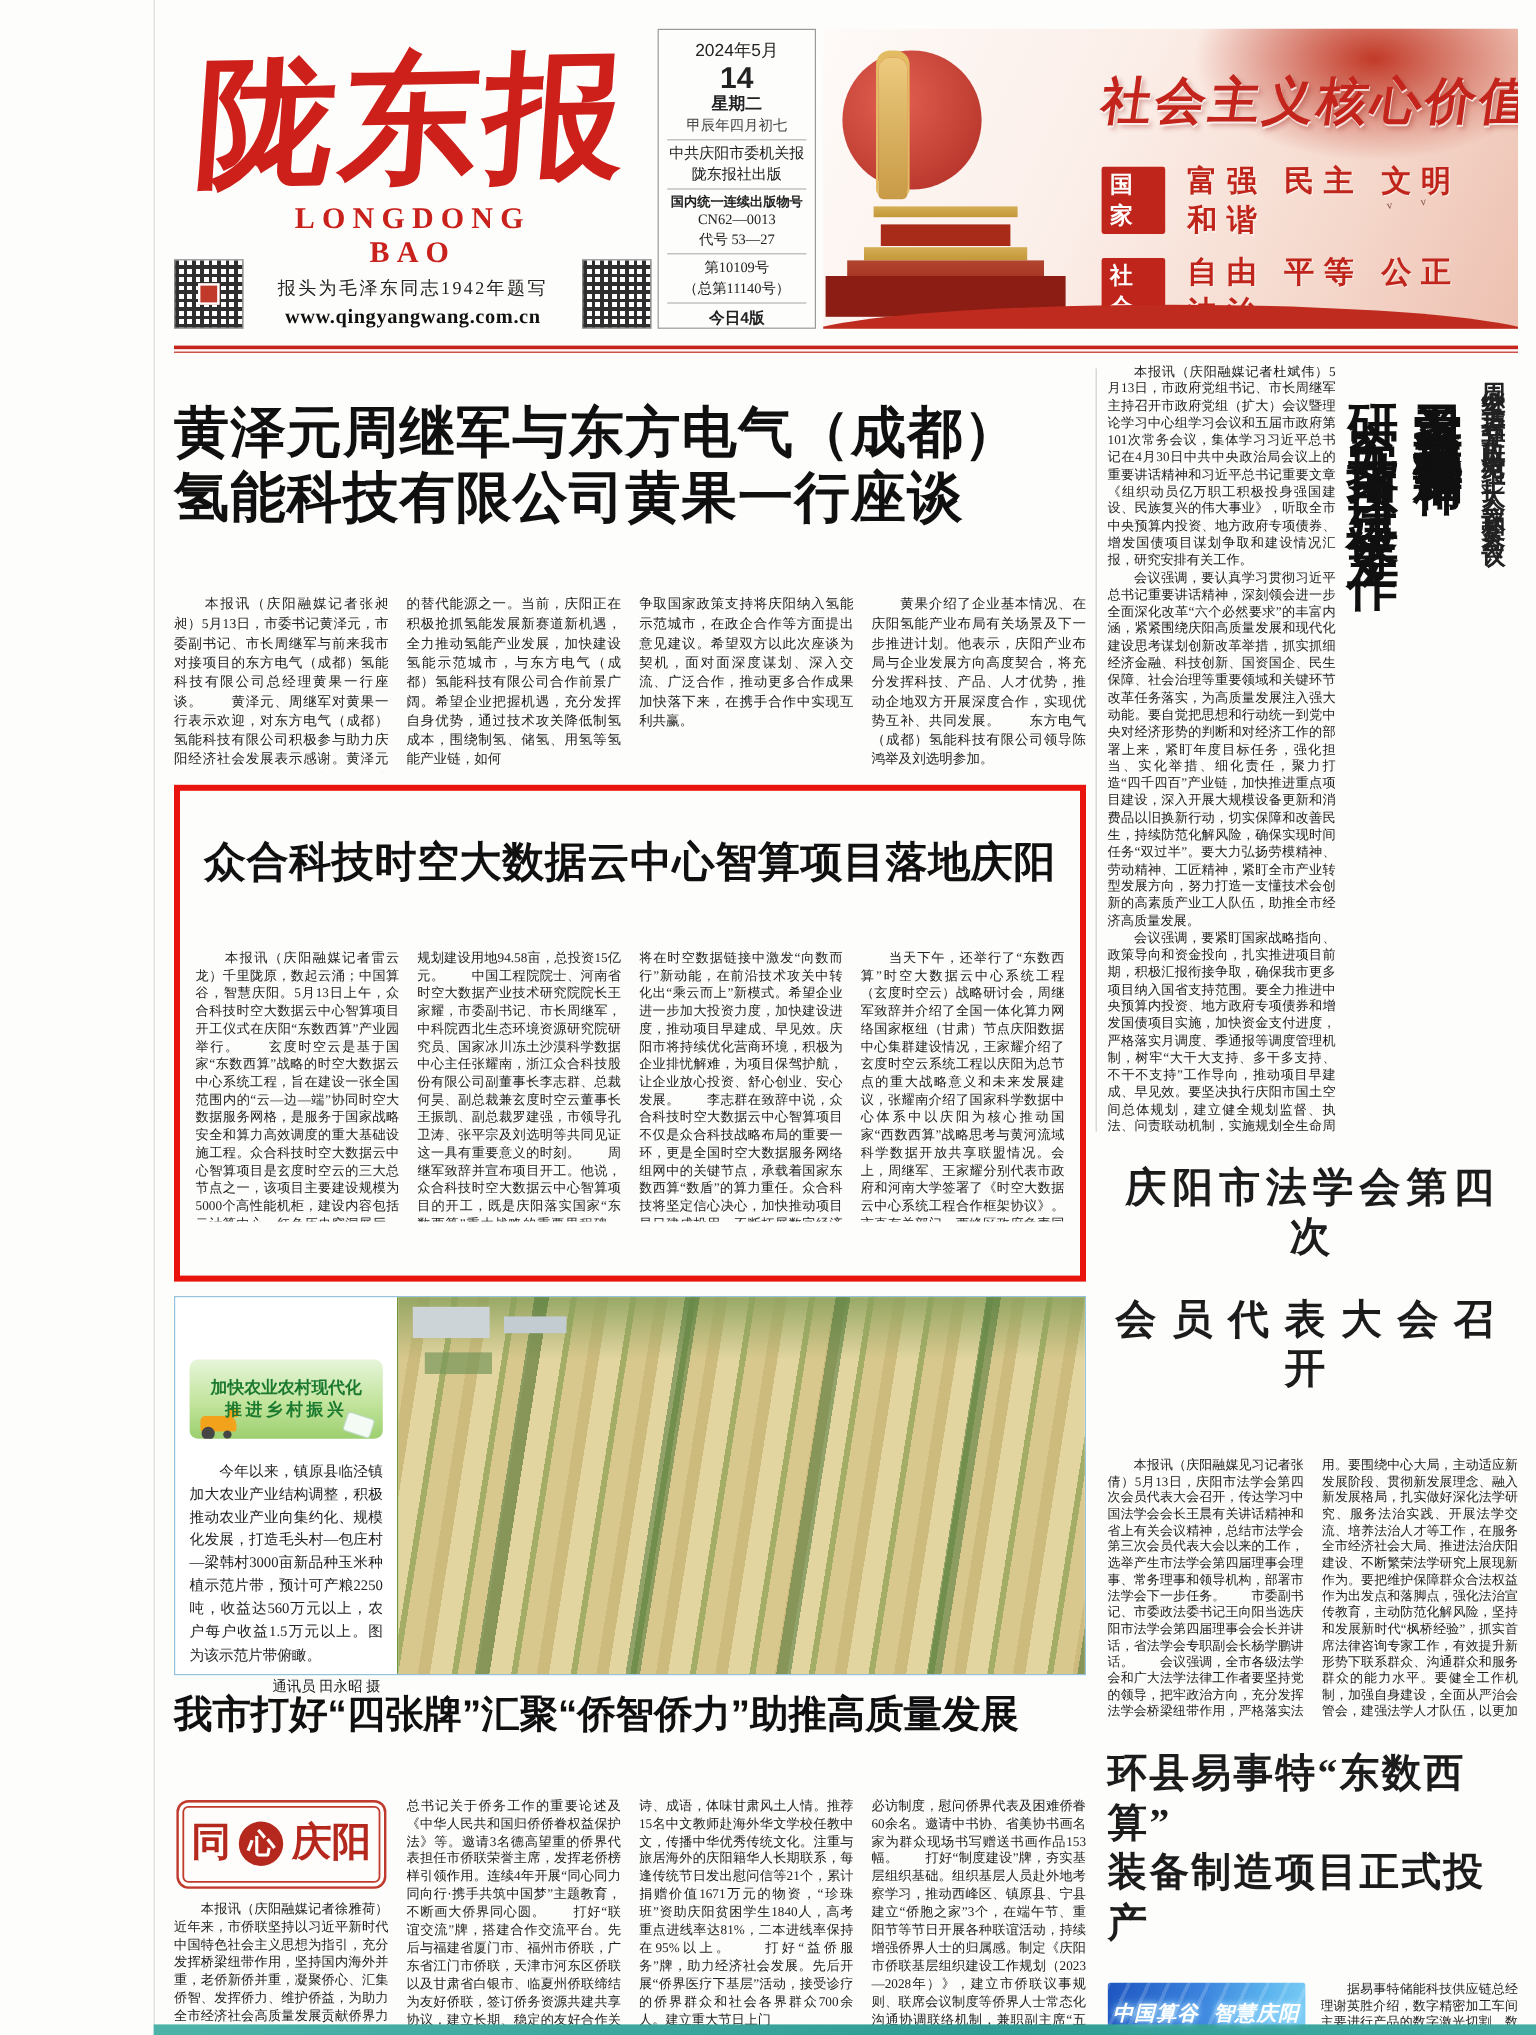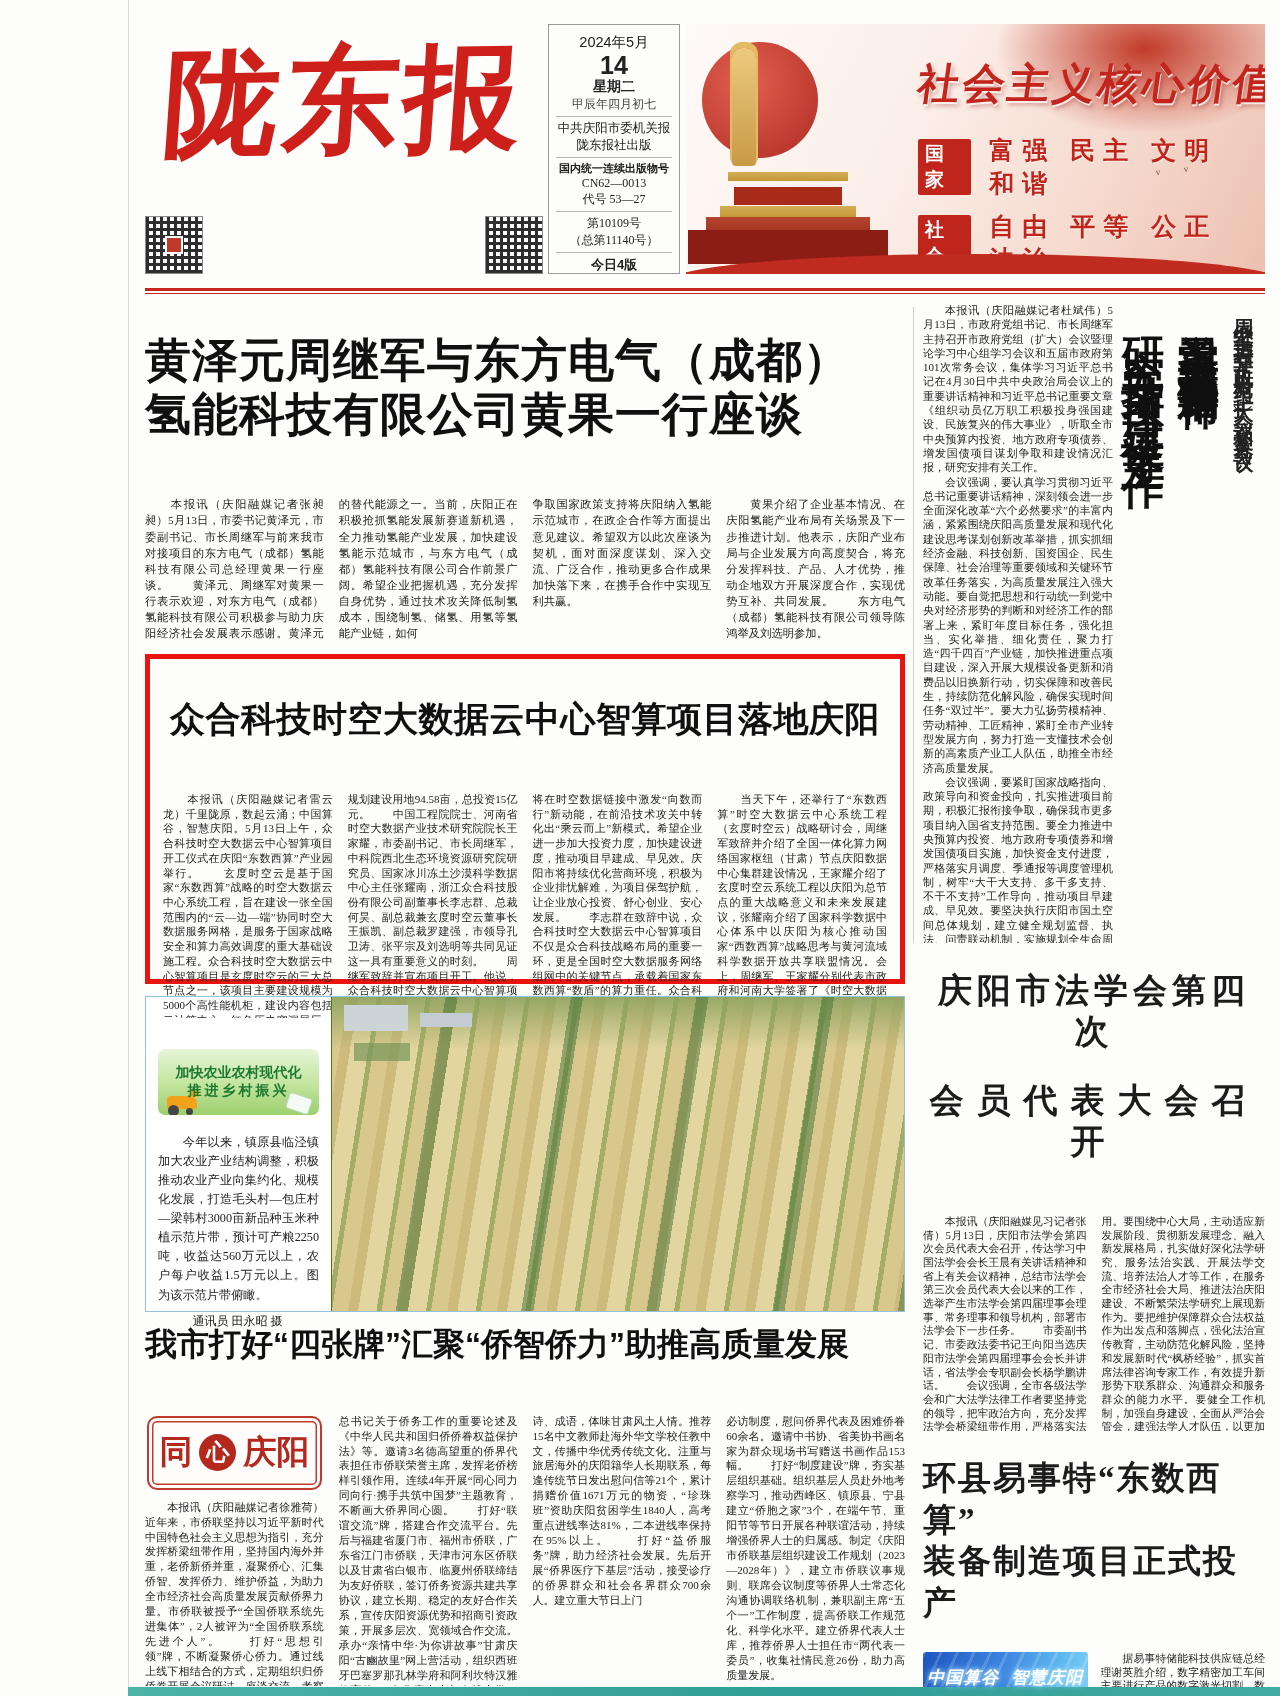--- a/index.html
+++ b/index.html
@@ -72,41 +72,41 @@
   .col-divider{position:absolute;left:768px;top:4px;height:636px;width:1px;background:#cfcfcf;}
   .left-region{position:absolute;left:0;top:0;width:760px;}
   .right-region{position:absolute;left:778px;top:0;width:342px;}
 
   .hl-sans{font-family:"Liberation Sans",sans-serif;font-weight:900;color:#101010;}
   .a1-headline{font-size:46px;line-height:1.17;letter-spacing:1px;}
   .cols{display:flex;gap:15px;}
   .coltxt{flex:1;overflow:hidden;font-size:11.3px;line-height:1.43;text-align:justify;color:#222;margin-top:24px;}
   .a1-body{height:172px;margin-top:14px;}
 
-  .redbox{margin-top:10px;border:5px solid #e8140d;height:330px;box-sizing:border-box;padding:12px 13px 8px;}
+  .redbox{margin-top:10px;border:5px solid #e8140d;height:414px;box-sizing:border-box;padding:12px 13px 8px;}
   .rb-headline{font-size:35px;text-align:center;letter-spacing:.5px;line-height:1.1;}
   .rb-body{height:250px;margin-top:15px;}
   .rb-body .coltxt{font-size:11px;line-height:1.34;}
 
   .photo-block{margin-top:12px;height:316px;border:1px solid #93c2da;display:flex;box-sizing:border-box;background:#fff;}
   .photo-panel{width:186px;flex:none;box-sizing:border-box;padding:52px 12px 8px;border-right:1px solid #4d7c0f;
       display:flex;flex-direction:column;}
   .promo{height:66px;border-radius:7px;position:relative;overflow:hidden;flex:none;
       background:linear-gradient(180deg,#e6f5d9 0%,#c2e49c 55%,#9ccf6e 100%);
       display:flex;flex-direction:column;align-items:center;justify-content:center;}
   .promo-l1{color:#1b7a2f;font-weight:900;font-size:14px;font-family:"Liberation Sans",sans-serif;z-index:1;}
   .promo-l2{color:#1b7a2f;font-weight:900;font-size:14px;letter-spacing:3px;font-family:"Liberation Sans",sans-serif;z-index:1;}
   .tractor{position:absolute;left:9px;bottom:6px;width:30px;height:13px;background:#f2a31b;border-radius:4px 7px 2px 2px;}
   .tractor::before{content:"";position:absolute;left:1px;bottom:-7px;width:11px;height:11px;border-radius:50%;
       background:#454545;box-shadow:16px 1px 0 -2px #454545;}
   .tractor::after{content:"";position:absolute;right:-2px;top:-6px;width:9px;height:7px;background:#f2a31b;border-radius:2px;}
   .phone{position:absolute;right:8px;bottom:3px;width:22px;height:15px;background:#f3fbf4;border:1px solid #bcd9bf;
       border-radius:3px;transform:rotate(18deg);}
   .caption{margin-top:18px;font-size:12.2px;line-height:1.56;text-align:justify;color:#222;}
-  .credit{margin-top:8px;text-align:center;font-size:12px;color:#222;padding-right:2px;}
+  .credit{margin-top:8px;text-align:right;font-size:12px;color:#222;padding-right:2px;}
   .photo{flex:1;position:relative;background:
       linear-gradient(180deg,rgba(139,161,92,.85) 0px,rgba(139,161,92,0) 52px),
       repeating-linear-gradient(99deg,#d8c88e 0 16px,#cdbb7e 16px 26px,#e2d5a0 26px 44px,#a3ad66 44px 49px);}
   .photo::before{content:"";position:absolute;inset:0;
       background:repeating-linear-gradient(99deg,transparent 0 112px,rgba(66,112,52,.5) 112px 124px);}
   .photo::after{content:"";position:absolute;left:12px;top:8px;width:64px;height:26px;background:#ccd4d8;
       box-shadow:6px 34px 0 -4px rgba(120,150,90,.7),70px 2px 0 -6px #c2ccd1;}
 
   .qiao-headline{margin-top:14px;font-size:32px;letter-spacing:0;line-height:1.15;}
   .qiao-body{margin-top:12px;height:296px;}
@@ -153,20 +153,25 @@
 <body>
 
 <div class="page">
   <div class="page-edge"></div>
 
   <header class="header">
     <div class="mast-left">
       <div class="calligraphy">陇东报</div>
       <div class="mast-bottom">
         <div class="qr qr-logo"></div>
+        <div class="mast-center">
+          <div class="latin-title">LONGDONG BAO</div>
+          <div class="mast-note">报头为毛泽东同志1942年题写</div>
+          <div class="mast-site">www.qingyangwang.com.cn</div>
+        </div>
         <div class="qr"></div>
       </div>
     </div>
 
     <aside class="issue-box">
       <div class="ib-date">2024年5月</div>
       <div class="ib-day">14</div>
       <div class="ib-week">星期二</div>
       <div class="ib-lunar">甲辰年四月初七</div>
       <div class="ib-sep"></div>

